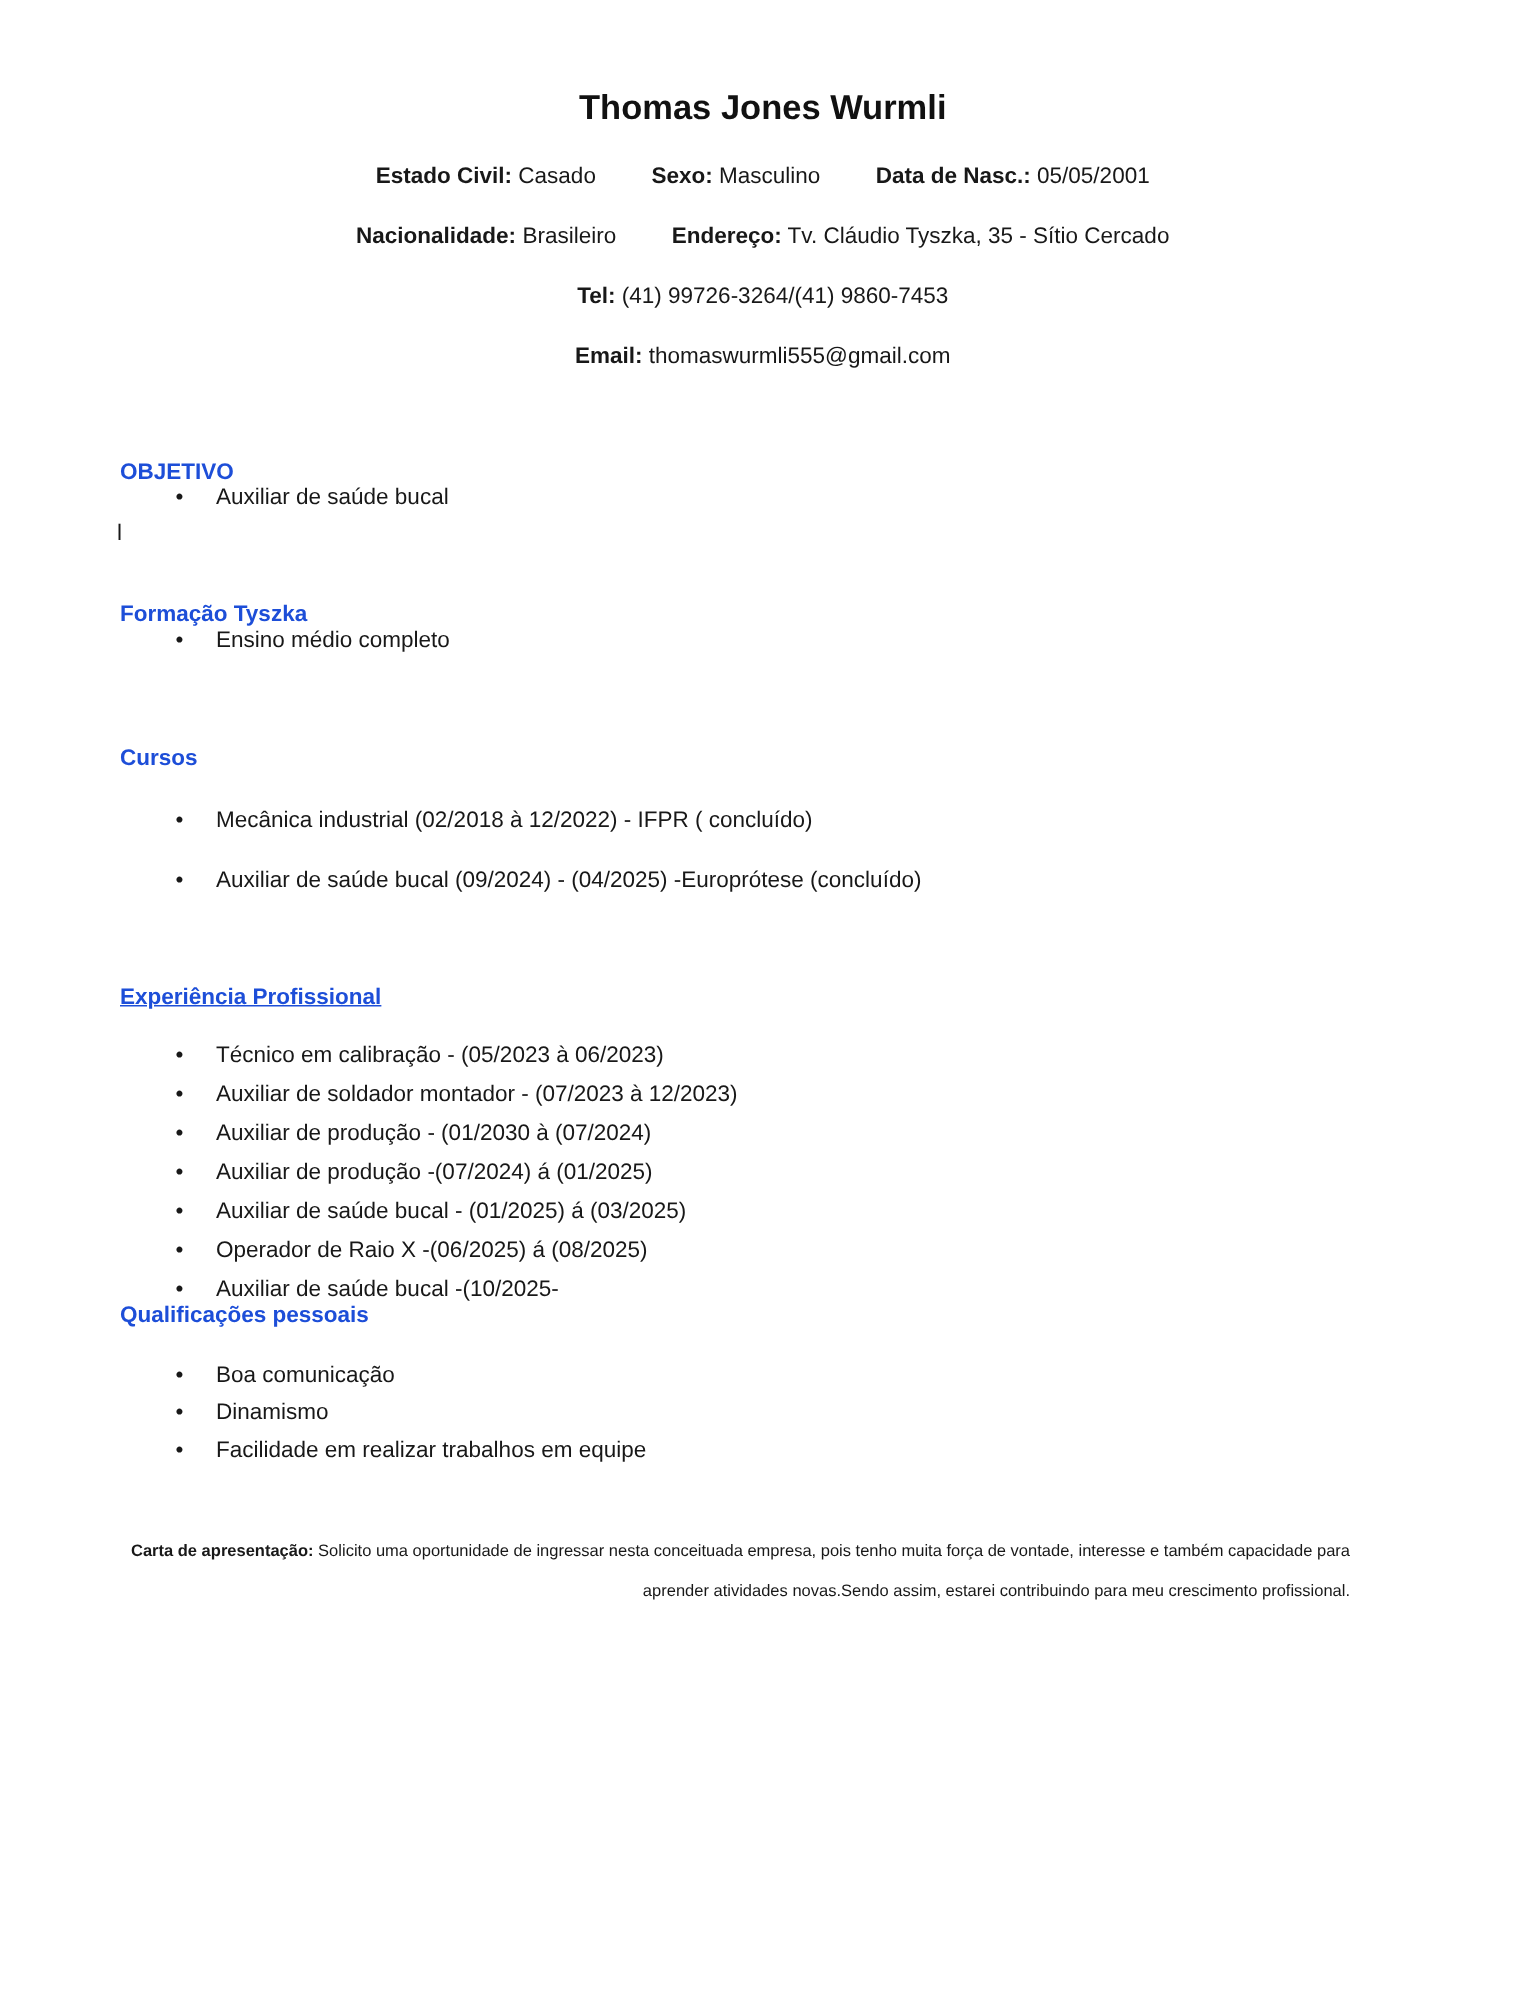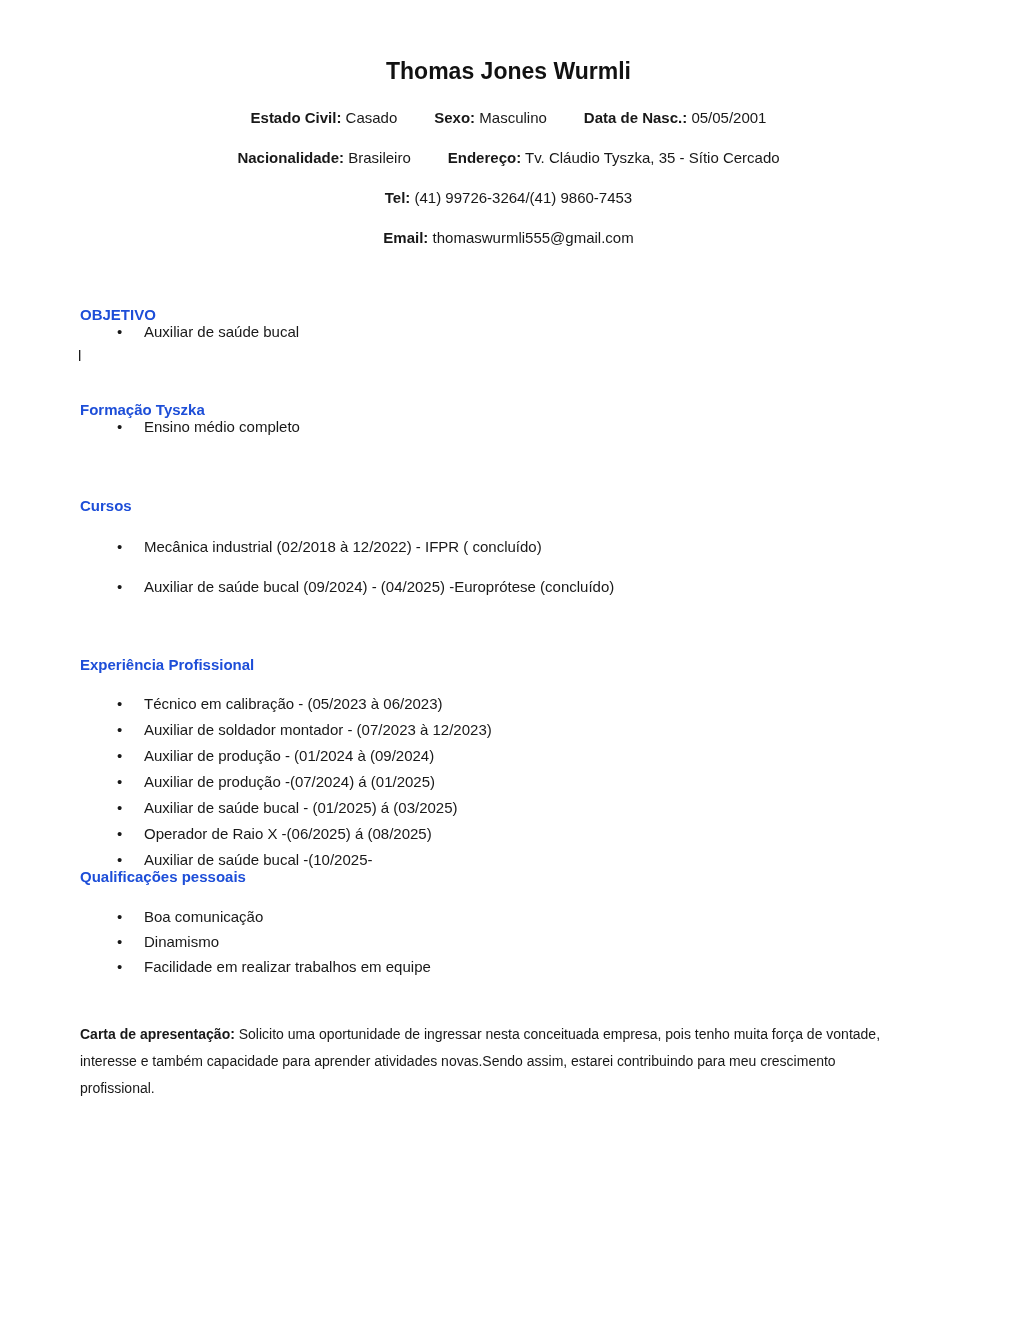--- a/index.html
+++ b/index.html
@@ -41,21 +41,21 @@
   .lbl { font-weight: bold; }
   .section-title {
     font-size: 15px;
     line-height: 17px;
     font-weight: bold;
     color: #1d4ed8;
   }
   .st-objetivo     { margin-top: 59px; }
   .st-formacao     { margin-top: 37px; }
   .st-cursos       { margin-top: 62px; }
-  .st-experiencia  { margin-top: 61px; }
+  .st-experiencia  { margin-top: 61px; text-decoration: underline; }
   .st-qualificacoes{ }
   ul.bullets {
     list-style: none;
     font-size: 15px;
     line-height: 17px;
   }
   ul.bullets li {
     position: relative;
     padding-left: 64px;
   }
@@ -75,23 +75,24 @@
   .ul-qualificacoes { margin-top: 23px; }
   .ul-qualificacoes li + li { margin-top: 8px; }
   .stray-char {
     margin-top: 7px;
     margin-left: -2px;
     font-size: 15px;
     line-height: 17px;
   }
   .cover-letter {
     margin-top: 46px;
-    font-size: 14px;
+    font-size: 11px;
     line-height: 27px;
     width: 820px;
+    text-align: right;
   }
 </style>
 </head>
 <body>
 
 <div class="page">
   <div class="doc">
 
     <h1 class="doc-title">Thomas Jones Wurmli</h1>
 
@@ -125,21 +126,21 @@
     <h2 class="section-title st-cursos">Cursos</h2>
     <ul class="bullets ul-cursos">
       <li>Mecânica industrial (02/2018 à 12/2022) - IFPR ( concluído)</li>
       <li>Auxiliar de saúde bucal (09/2024) - (04/2025) -Europrótese (concluído)</li>
     </ul>
 
     <h2 class="section-title st-experiencia">Experiência Profissional</h2>
     <ul class="bullets ul-experiencia">
       <li>Técnico em calibração - (05/2023 à 06/2023)</li>
       <li>Auxiliar de soldador montador - (07/2023 à 12/2023)</li>
-      <li>Auxiliar de produção - (01/2024 à (09/2024)</li>
+      <li>Auxiliar de produção - (01/2030 à (07/2024)</li>
       <li>Auxiliar de produção -(07/2024) á (01/2025)</li>
       <li>Auxiliar de saúde bucal - (01/2025) á (03/2025)</li>
       <li>Operador de Raio X -(06/2025) á (08/2025)</li>
       <li>Auxiliar de saúde bucal -(10/2025-</li>
     </ul>
 
     <h2 class="section-title st-qualificacoes">Qualificações pessoais</h2>
     <ul class="bullets ul-qualificacoes">
       <li>Boa comunicação</li>
       <li>Dinamismo</li>

